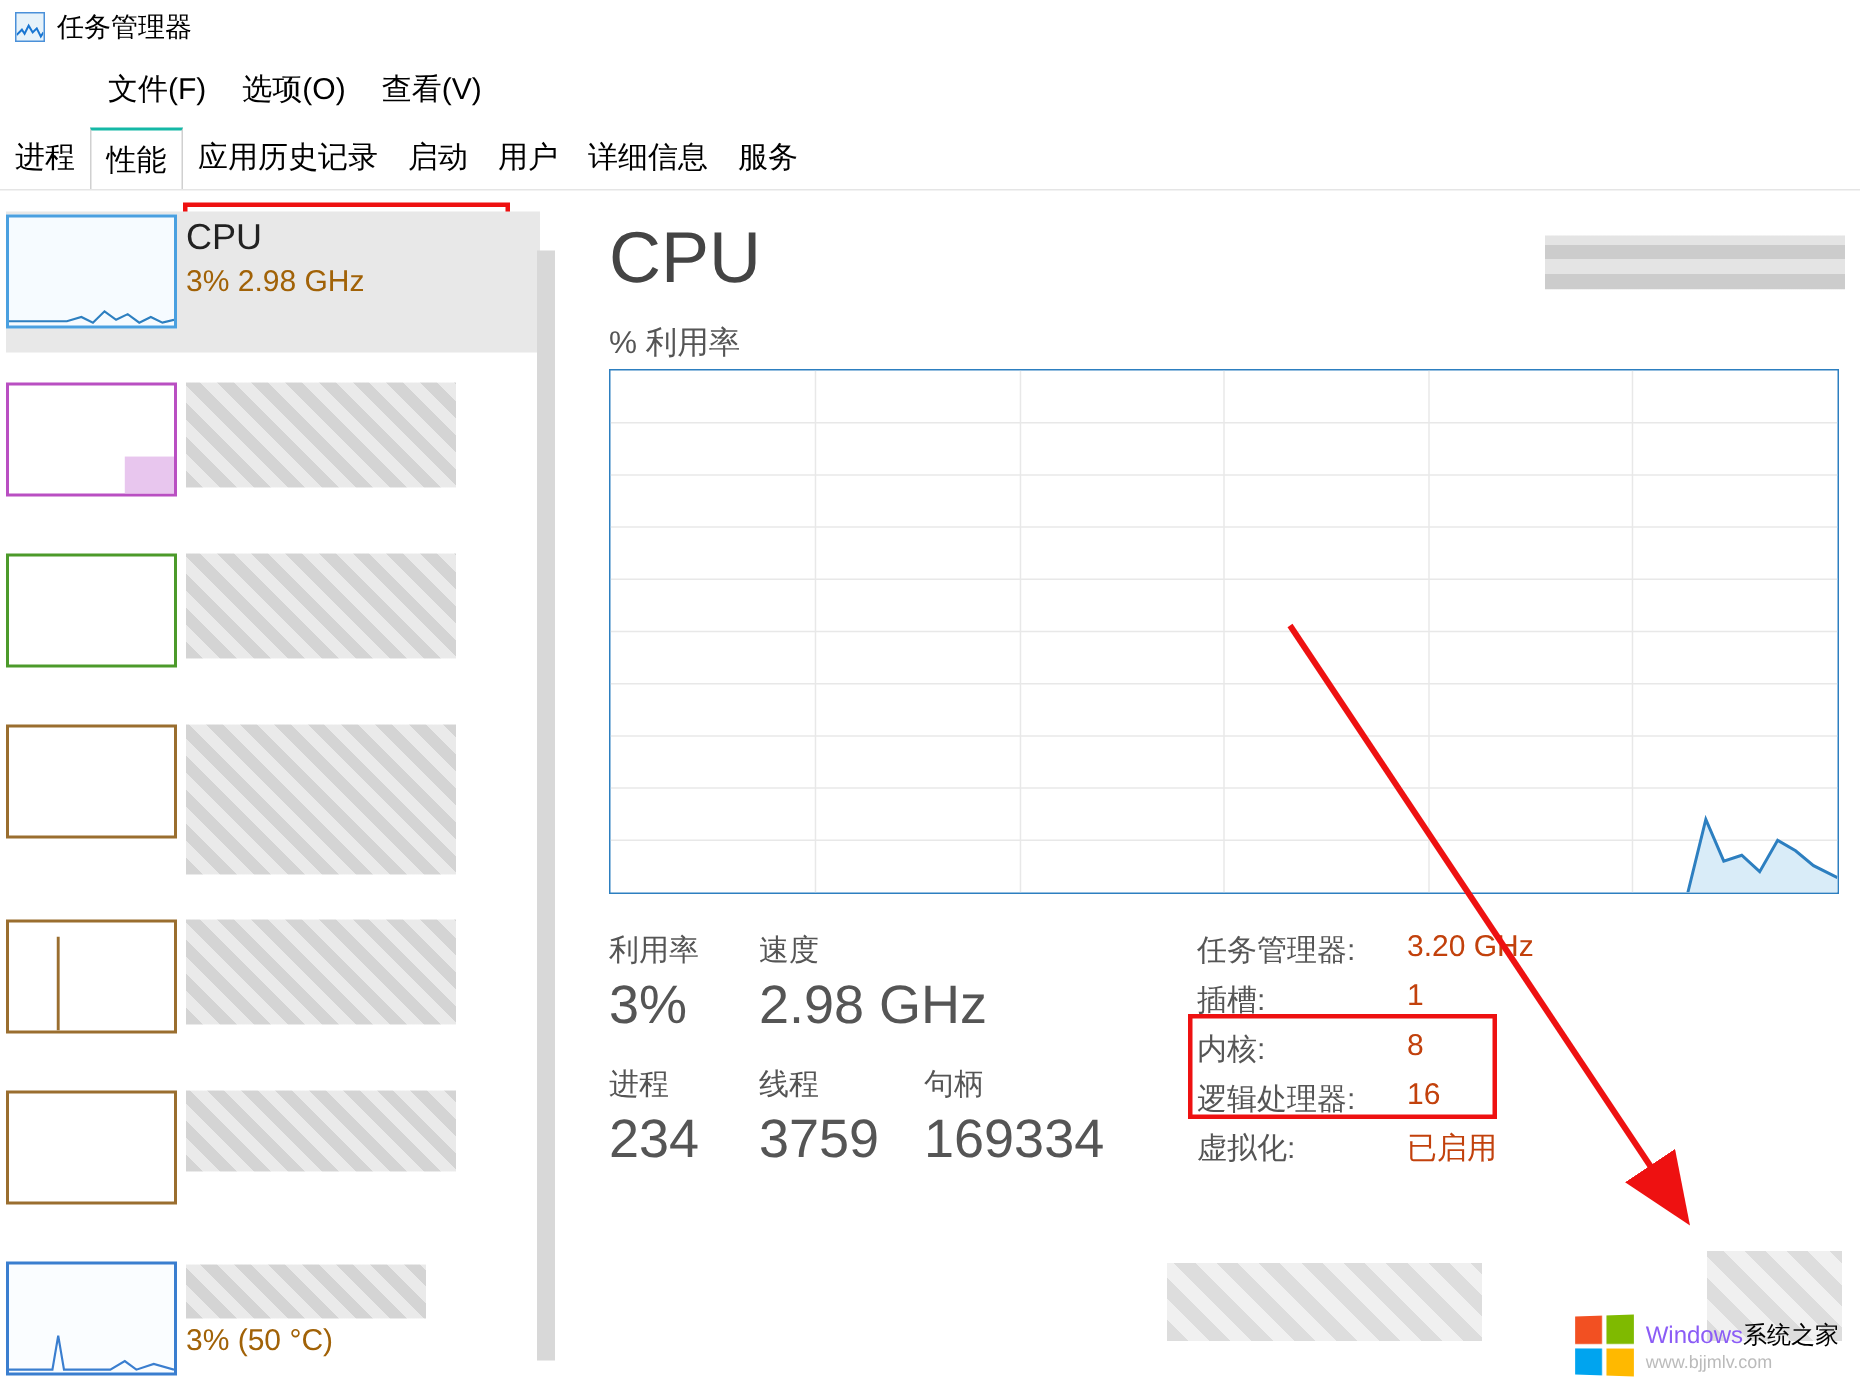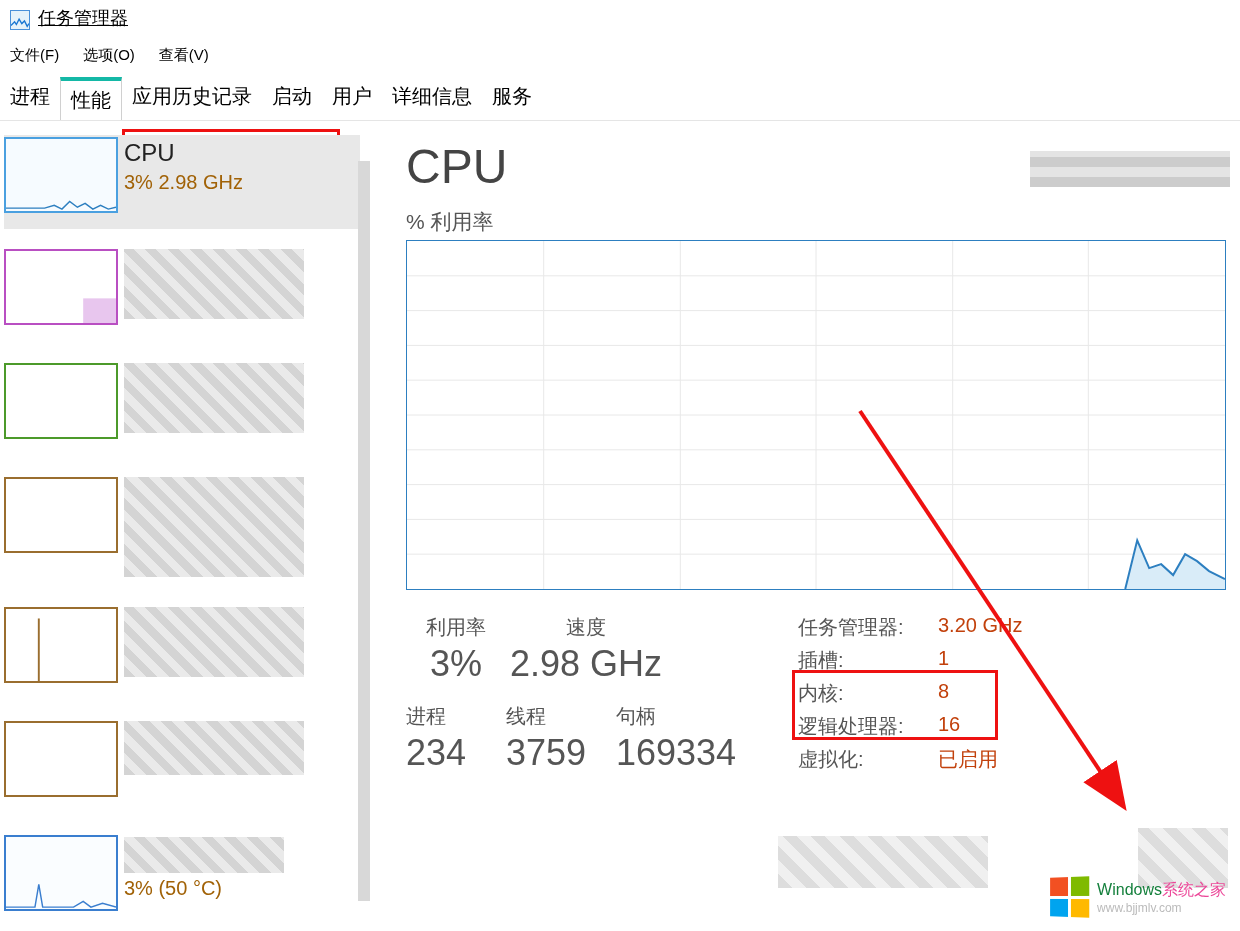--- a/index.html
+++ b/index.html
@@ -6,56 +6,56 @@
   body {
     font-family: "Microsoft YaHei", "Segoe UI", sans-serif;
     background: #fff;
     width: 1240px;
     height: 931px;
     overflow: hidden;
     position: relative;
   }
   .title-bar {
     display: flex;
-    align-items: flex-end;
+    align-items: center;
     padding: 6px 10px;
     gap: 8px;
-    text-decoration: underline;
   }
   .app-icon {
     width: 20px;
     height: 20px;
     background: #e6f2fa;
     border: 1px solid #4a90d9;
     display: inline-flex;
     align-items: flex-end;
     justify-content: center;
     overflow: hidden;
   }
   .app-icon svg { width: 100%; height: 100%; }
   .app-title { font-size: 18px; color: #000; }
   .menu-bar {
     display: flex;
     gap: 24px;
-    padding: 10px 14px 12px 10px;
-    font-size: 15px;
+    padding: 10px 14px 12px 28px;
+    font-size: 20px;
+    margin-left: 44px;
   }
   .menu-item { cursor: default; }
   .tab-strip {
     display: flex;
     font-size: 20px;
     border-bottom: 1px solid #e5e5e5;
   }
   .tab {
     padding: 6px 10px;
     cursor: default;
   }
   .tab.selected {
     background: #fff;
-    border-top: 4px solid #14b8a6;
+    border-top: 2px solid #14b8a6;
     border-left: 1px solid #d0d0d0;
     border-right: 1px solid #d0d0d0;
   }
   .body-area {
     display: flex;
     height: calc(100% - 118px);
     position: relative;
   }
   .sidebar {
     width: 370px;
@@ -240,22 +240,22 @@
   .win-logo {
     width: 40px; height: 40px;
     display: grid; grid-template-columns: 1fr 1fr; grid-template-rows: 1fr 1fr; gap: 3px;
     transform: perspective(120px) rotateY(-12deg);
   }
   .win-logo div:nth-child(1){background:#f25022;}
   .win-logo div:nth-child(2){background:#7fba00;}
   .win-logo div:nth-child(3){background:#00a4ef;}
   .win-logo div:nth-child(4){background:#ffb900;}
   .wm-text .l1 { font-size: 16px; }
-  .wm-text .l1 .blue{color:#15803d;}
-  .wm-text .l1 .gray{color:#ec4899;}
+  .wm-text .l1 .blue{color:#8b5cf6;}
+  .wm-text .l1 .gray{color:#000000;}
   .wm-text .l2 { font-size: 12px; color:#bbb; }
 </style>
 </head>
 <body>
 
 <div class="title-bar">
   <span class="app-icon">
     <svg viewBox="0 0 20 20">
         <polyline points="0,16 4,12 6,15 9,9 12,14 15,11 18,17 20,14" fill="none" stroke="#1976d2" stroke-width="1.5"></polyline>
       </svg>
@@ -375,21 +375,21 @@
           <line x1="683" y1="0" x2="683" y2="350"></line>
         </g>
         <polygon points="720,350 732,301 744,329 756,325 768,336 780,315 792,322 804,332 820,340 820,350" fill="#d9ecf8" stroke="none"></polygon>
         <polyline points="720,350 732,301 744,329 756,325 768,336 780,315 792,322 804,332 820,340" fill="none" stroke="#2d7fc0" stroke-width="2"></polyline>
       </svg>
     </div>
 
 
     <div class="stats-row">
       <div>
-        <div class="stats-left" style="grid-template-columns: 100px 160px; text-align: center;">
+        <div class="stats-left" style="grid-template-columns: 100px 160px;">
           <div class="stat-label">利用率</div>
           <div class="stat-label">速度</div>
           <div class="stat-value">3%</div>
           <div class="stat-value">2.98 GHz</div>
         </div>
         <div class="stats-left" style="grid-template-columns:100px 110px 150px; margin-top:18px;">
           <div class="stat-label">进程</div>
           <div class="stat-label">线程</div>
           <div class="stat-label">句柄</div>
           <div class="stat-value">234</div>

